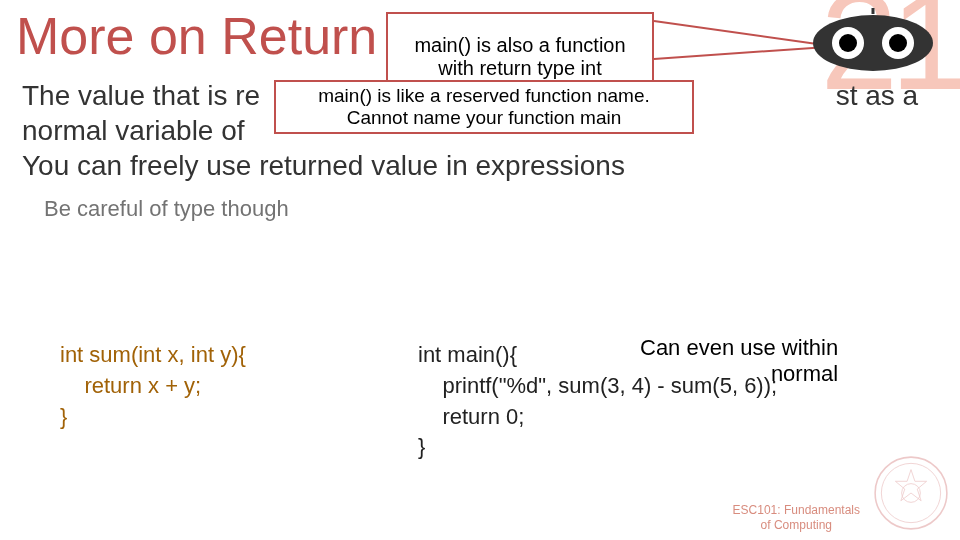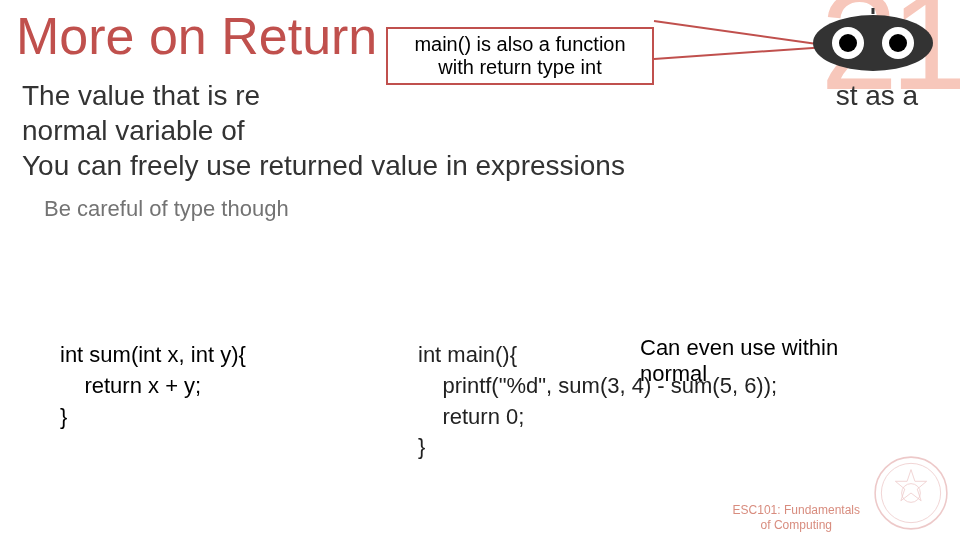--- a/index.html
+++ b/index.html
@@ -36,26 +36,26 @@
     top: 6px;
     left: 16px;
     font-size: 52px;
     font-weight: 400;
     color: #c0504d;
     z-index: 1;
   }
 
   .callout1 {
     position: absolute;
-    top: 27px;
+    top: 12px;
     left: 386px;
     width: 268px;
     background: #fff;
     border: 2px solid #c0504d;
-    padding: 4px 6px;
+    padding: 20px 6px;
     font-size: 20px;
     text-align: center;
     z-index: 2;
     color: #000;
   }
   .callout1-line1, .callout1-line2 {
     position: absolute;
     background: #c0504d;
     height: 2px;
     transform-origin: left center;
@@ -97,40 +97,41 @@
     font-size: 22px;
     color: #737373;
   }
 
   .code-left {
     position: absolute;
     top: 340px;
     left: 60px;
     font-family: "Segoe UI", Arial, sans-serif;
     font-size: 22px;
-    color: #000000;
+    color: #a16207;
     line-height: 1.4;
     white-space: pre;
   }
   .code-right {
     position: absolute;
     top: 340px;
     left: 418px;
     font-family: "Segoe UI", Arial, sans-serif;
     font-size: 22px;
     color: #222;
     line-height: 1.4;
     white-space: pre;
   }
 
   .callout3 {
     position: absolute;
     top: 335px;
     left: 640px;
     font-size: 22px;
+    text-align: right;
     color: #000;
     z-index: 2;
     line-height: 1.2;
   }
 
   .footer {
     position: absolute;
     bottom: 8px;
     right: 100px;
     font-size: 12px;
@@ -180,20 +181,24 @@
   <div class="body-text">
     <span class="line">
       <span>The value that is re</span>
       <span style="display:inline-block; width:560px;"></span>
       <span>st as a</span>
     </span>
     <span class="line">normal variable of</span>
     <span class="line">You can freely use returned value in expressions</span>
   </div>
 
+  <div class="callout2">
+    <div>main() is like a reserved function name.</div>
+    <div>Cannot name your function main</div>
+  </div>
 
   <div class="sub-text">Be careful of type though</div>
 
   <div class="code-left">int sum(int x, int y){
     return x + y;
 }</div>
   <div class="code-right">int main(){
     printf("%d", sum(3, 4) - sum(5, 6));
     return 0;
 }</div>

